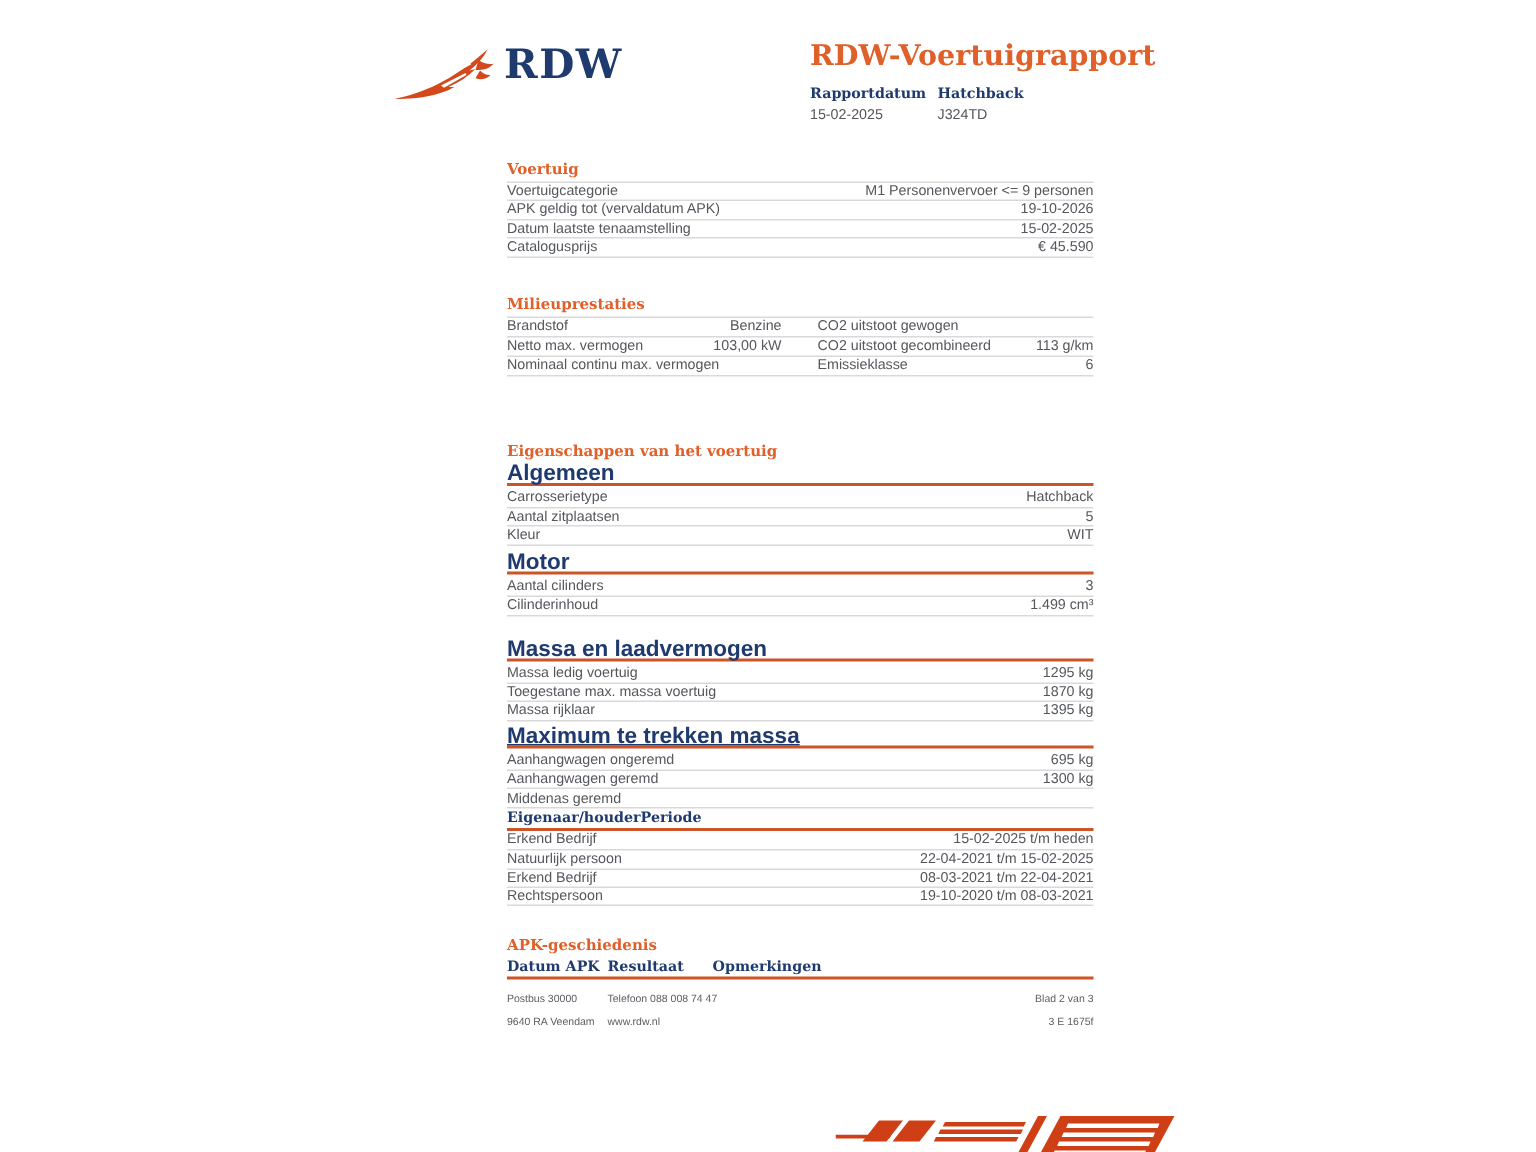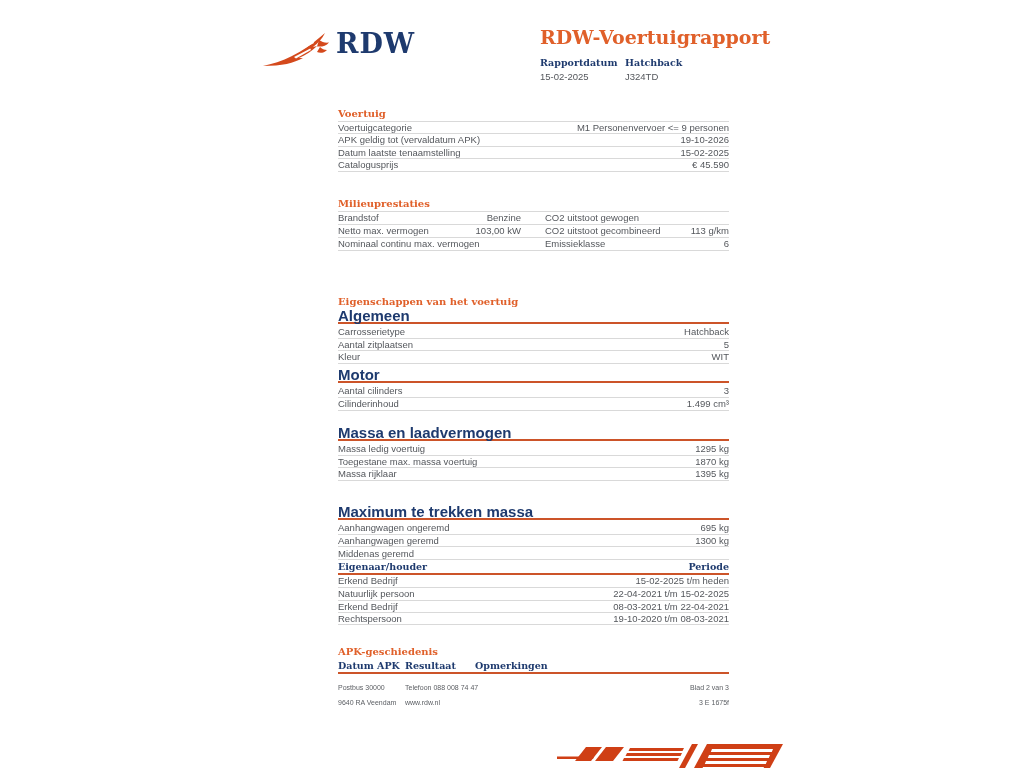--- a/index.html
+++ b/index.html
@@ -42,21 +42,21 @@
   .mrow{display:flex;font-size:9.5px;line-height:11.3px;border-top:1px solid var(--divider);
         min-height:13px;align-items:center;}
   .m-left{width:183px;display:flex;justify-content:space-between;}
   .m-right{margin-left:24px;flex:1;display:flex;justify-content:space-between;}
 
   .sub-heading{font-weight:bold;font-size:15px;line-height:13px;color:var(--navy);
                border-bottom:2px solid var(--rule);}
   .sub-rows .row:first-child{border-top:none;}
 
   
-  .tbl-head{display:flex;justify-content:space-between;font-family:"DejaVu Serif",serif;
+  .tbl-head{display:flex;font-family:"DejaVu Serif",serif;
             font-weight:bold;font-size:9.5px;line-height:13px;color:var(--navy);
             border-bottom:2px solid var(--rule);}
   .tbl-rows .row:first-child{border-top:none;}
 
   
   .apk-head{display:flex;font-family:"DejaVu Serif",serif;font-weight:bold;font-size:9.5px;
             line-height:13px;color:var(--navy);border-bottom:2px solid var(--rule);}
   .apk-c1{width:67px;}
   .apk-c2{width:70px;}
   .apk-c3{flex:1;}
@@ -66,21 +66,21 @@
   .f-row{display:flex;margin-bottom:7px;}
   .f-c1{width:67px;}
   .f-c2{flex:1;}
   .f-c3{text-align:right;}
 
   
   .mt-milieu{margin-top:26px;}
   .mt-eig{margin-top:45px;}
   .mt-motor{margin-top:4px;}
   .mt-massa{margin-top:15px;}
-  .mt-trek{margin-top:24px;}
+  .mt-trek{margin-top:3px;text-decoration:underline;}
   .mt-owner{margin-top:29px;}
   .mt-apk{margin-top:21px;}
   .gap2{height:2px;}
 
   
   .stripes{position:absolute;left:557px;top:744px;width:236px;height:24px;}
 </style>
 </head>
 <body>
 

